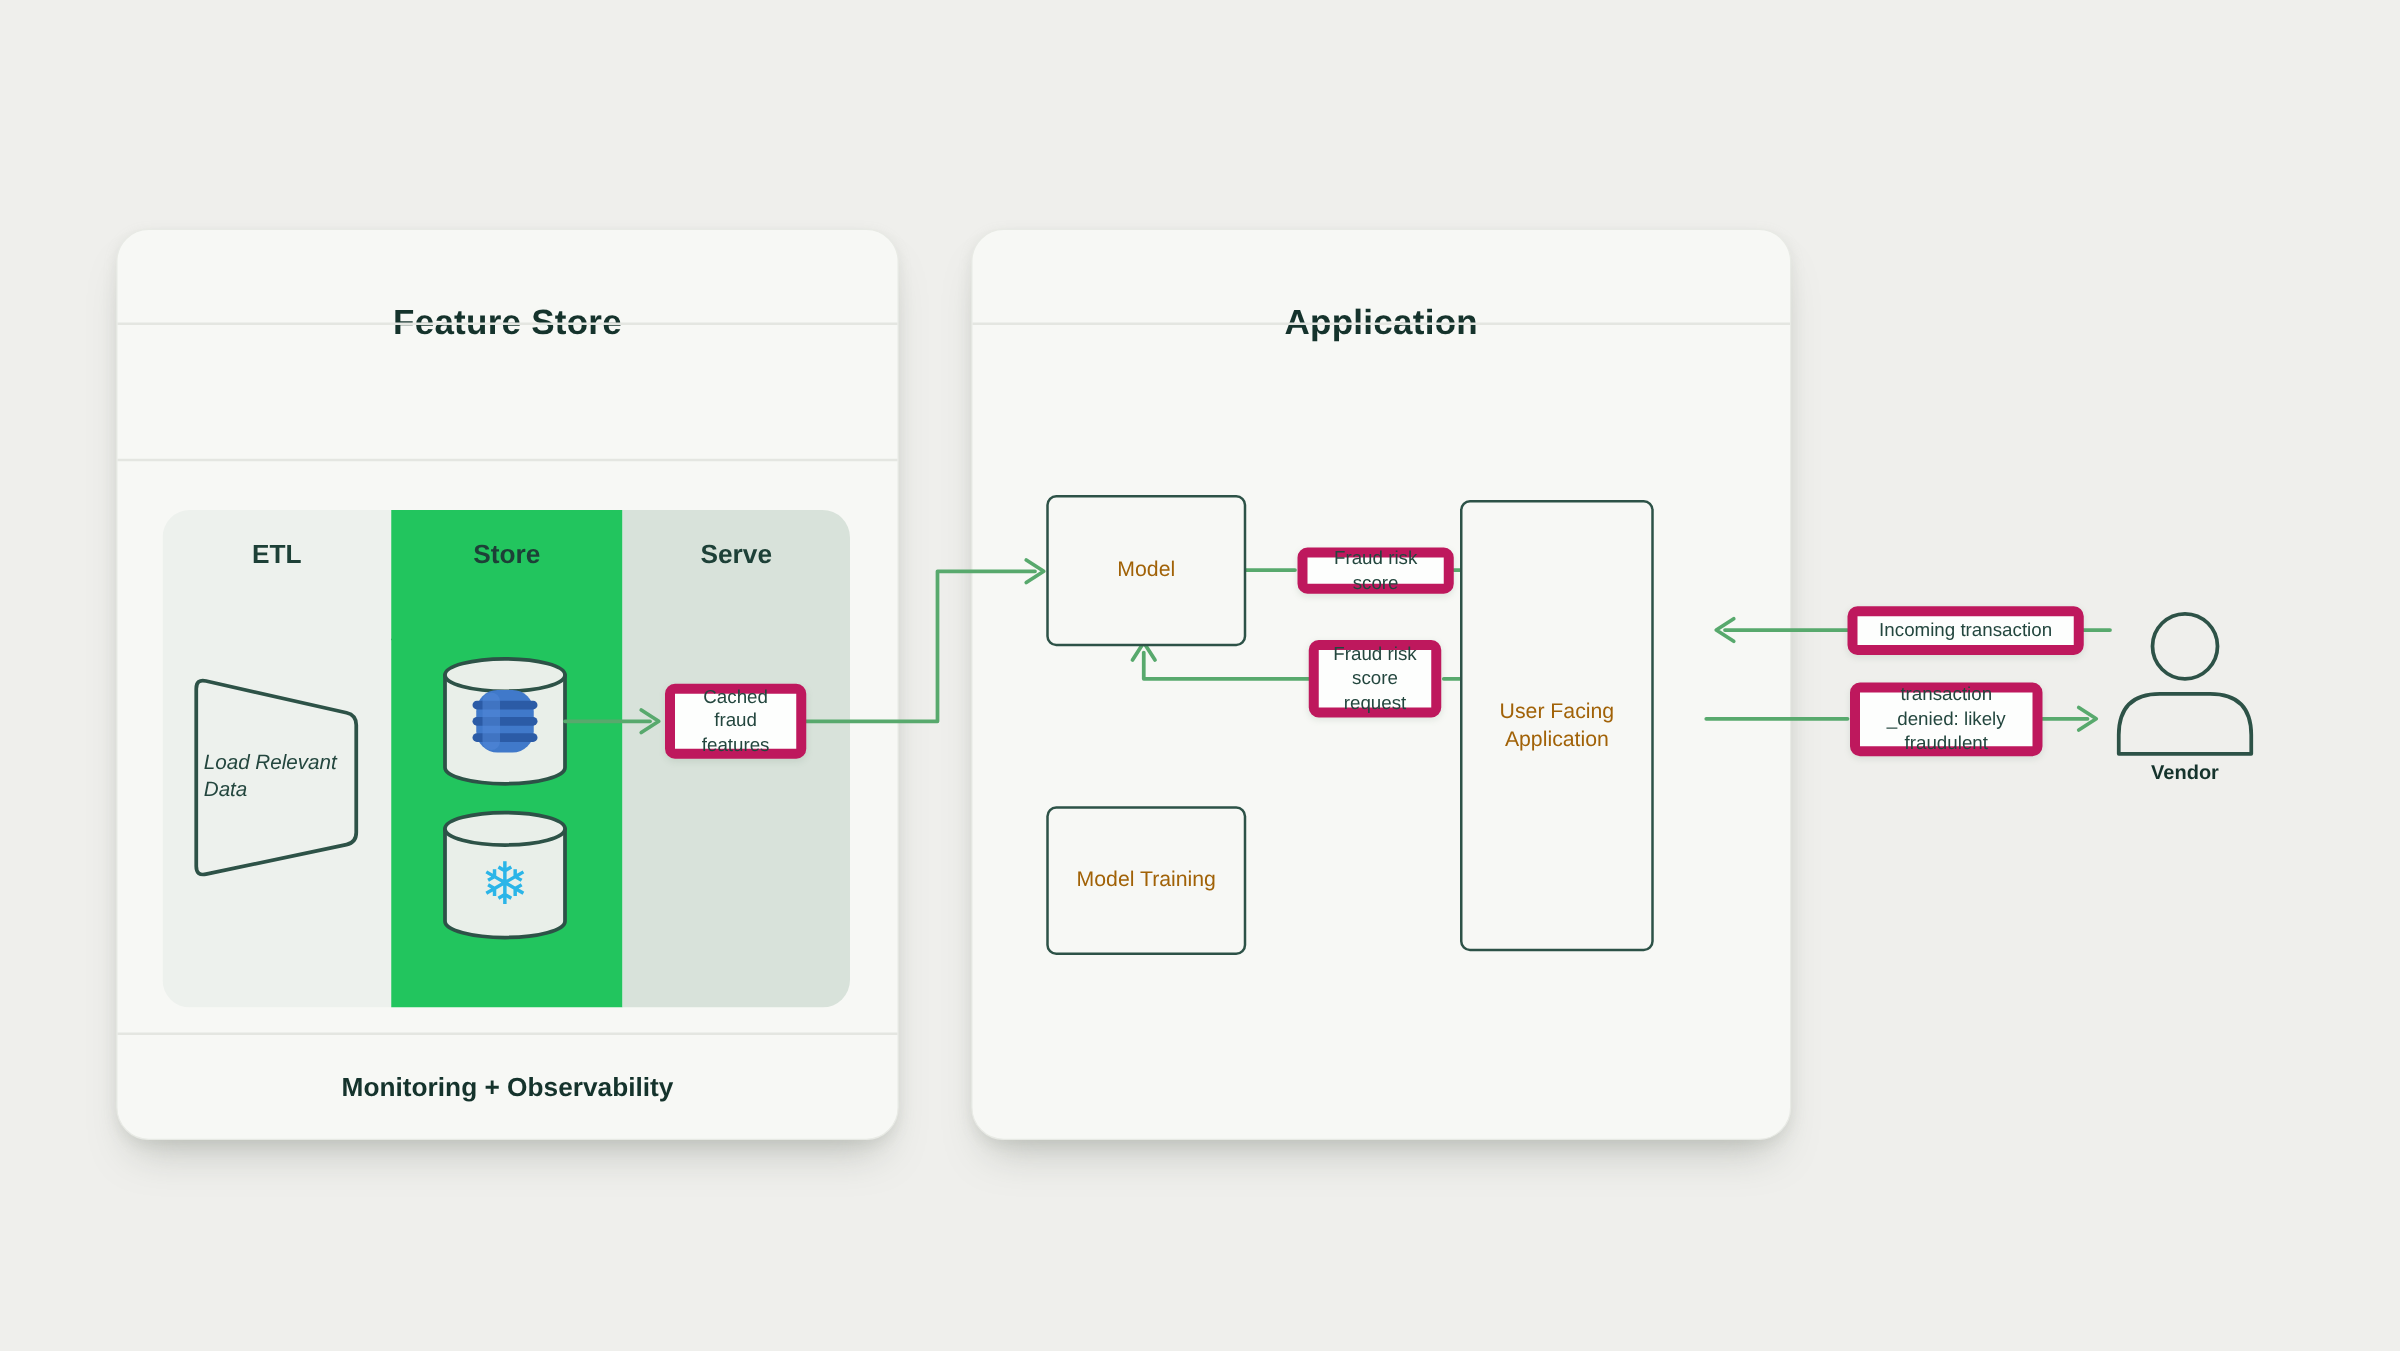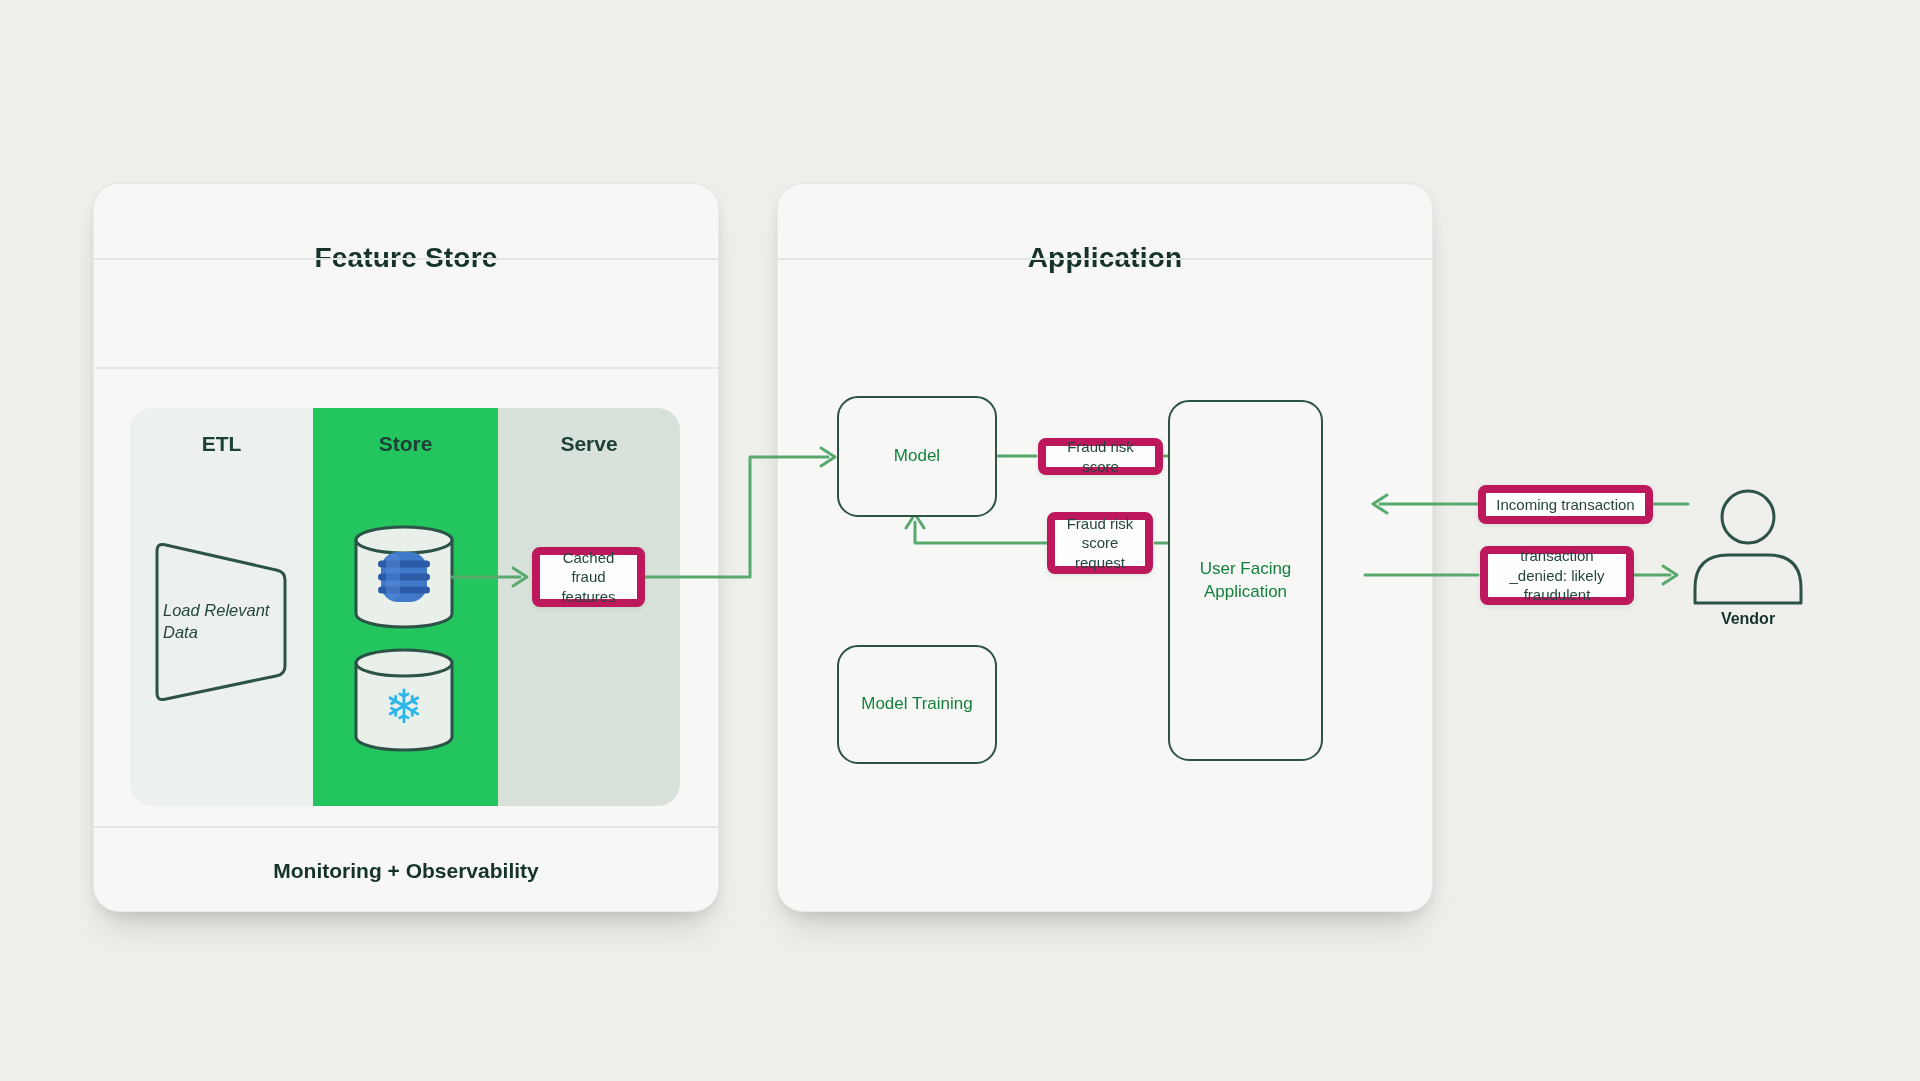--- a/index.html
+++ b/index.html
@@ -28,23 +28,23 @@
   .col{height:100%;}
   .col-etl{width:183px;background:#edf1ed;}
   .col-store{width:185px;background:#22c55e;}
   .col-serve{width:182px;background:#d8e2da;}
   .col-header{margin-top:24px;text-align:center;font-size:21px;font-weight:700;color:#1d4037;}
   .footer-label{
     position:absolute;left:0;right:0;bottom:28px;text-align:center;
     font-size:21px;font-weight:700;color:#15332c;
   }
   .node{
-    position:absolute;background:#f7f8f5;border:2.5px solid #2d5247;border-radius:21px;
+    position:absolute;background:#f7f8f5;border:2.5px solid #2d5247;border-radius:8px;
     display:flex;align-items:center;justify-content:center;text-align:center;
-    font-size:17px;color:#15803d;line-height:1.3;z-index:3;
+    font-size:17px;color:#a16207;line-height:1.3;z-index:3;
   }
   .flow-label{
     position:absolute;background:#fdfefd;border:8px solid #be185d;border-radius:8px;
     display:flex;align-items:center;justify-content:center;text-align:center;
     font-size:15px;color:#23463e;line-height:1.3;padding:3px 6px;box-sizing:border-box;
     box-shadow:0 2px 5px rgba(120,150,130,.18);z-index:4;
   }
   .shape-label{
     position:absolute;display:flex;align-items:center;justify-content:center;text-align:left;
     font-size:16.5px;color:#23463e;line-height:1.32;z-index:3;font-style:italic;
@@ -166,19 +166,19 @@
   <div class="node" style="left:837px;top:396px;width:156px;height:117px;">Model</div>
 
   <div class="node" style="left:837px;top:645px;width:156px;height:115px;">Model Training</div>
 
   <div class="node" style="left:1168px;top:400px;width:155px;height:361px;padding:0 4px;box-sizing:border-box;">User Facing Application</div>
 
   <div class="flow-label" style="left:1038px;top:438px;width:125px;height:37px;">Fraud risk score</div>
 
   <div class="flow-label" style="left:1047px;top:512px;width:106px;height:62px;">Fraud risk score request</div>
 
-  <div class="flow-label" style="left:1478px;top:485px;width:175px;height:39px;">Incoming transaction</div>
+  <div class="flow-label" style="left:1478px;top:485px;width:189px;height:39px;">Incoming transaction</div>
 
   <div class="flow-label" style="left:1480px;top:546px;width:154px;height:59px;">transaction _denied: likely fraudulent</div>
 
   <div class="vendor-label" style="left:1688px;top:610px;width:120px;">Vendor</div>
 
 </div>
 
 </body></html>

